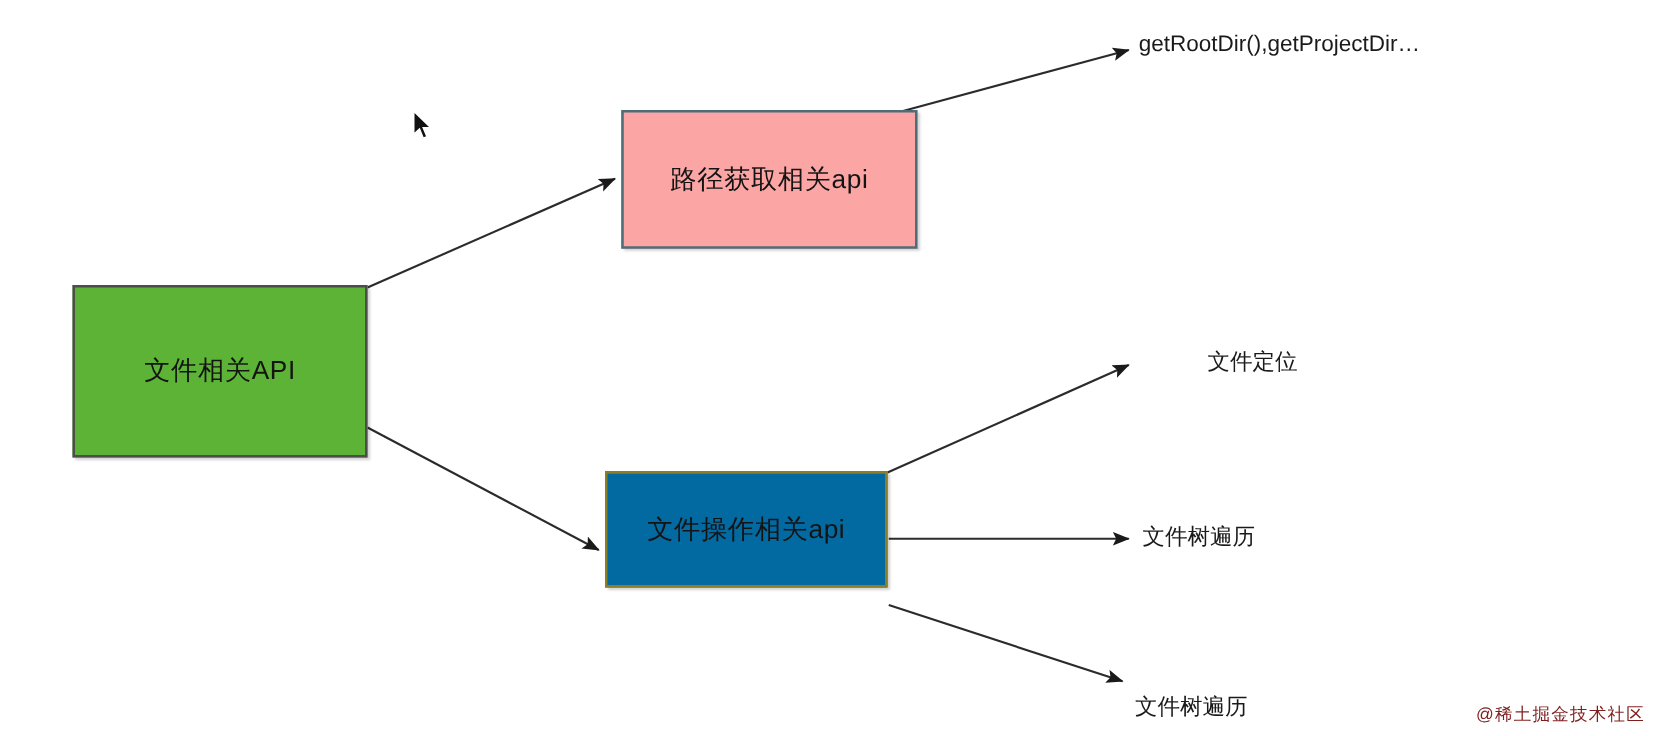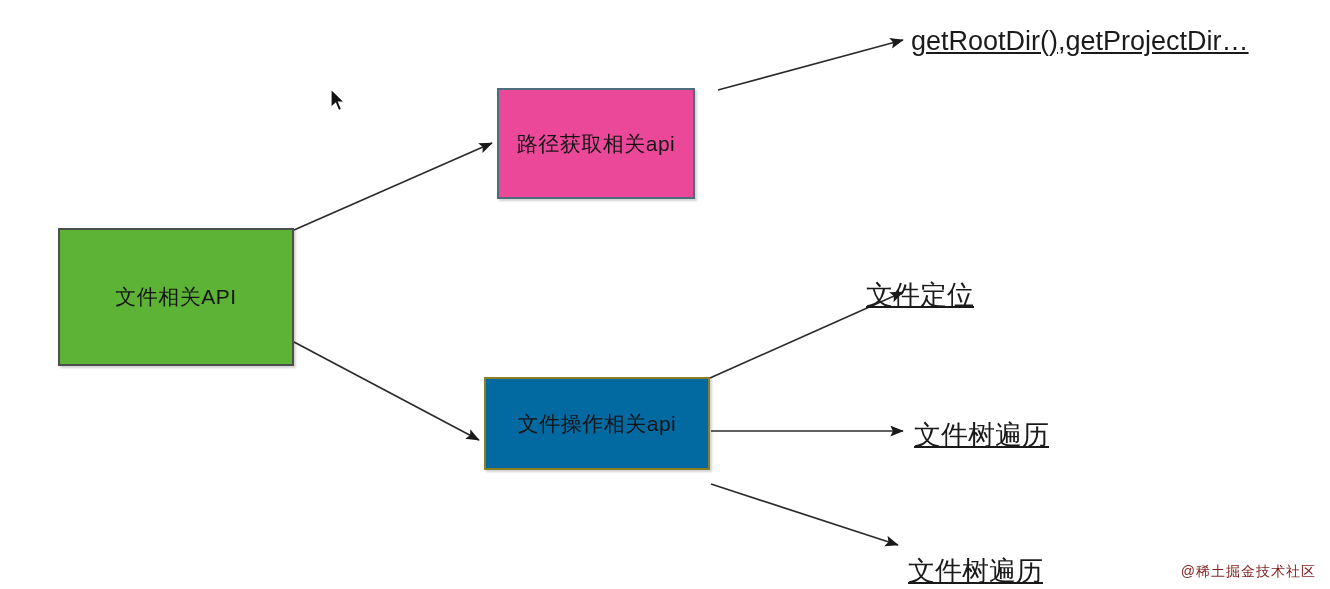--- a/index.html
+++ b/index.html
@@ -43,47 +43,46 @@
   .node-root {
     left: 58px;
     top: 228px;
     width: 236px;
     height: 138px;
     background: #5cb335;
   }
   .node-path {
     left: 497px;
     top: 88px;
-    width: 198px;
+    width: 237px;
     height: 111px;
-    background: #ec4899;
+    background: #fca5a5;
     border-color: #4d6d7a;
   }
   .node-fileop {
     left: 484px;
     top: 377px;
     width: 226px;
     height: 93px;
     background: #0369a1;
     border-color: #8a7f22;
   }
   .leaf-label {
     position: absolute;
     color: #1a1a1a;
-    font-size: 27px;
+    font-size: 18px;
     white-space: nowrap;
     line-height: 1.2;
-    text-decoration: underline;
   }
   .leaf-getdirs {
     left: 911px;
     top: 25px;
   }
   .leaf-locate {
-    left: 866px;
+    left: 966px;
     top: 279px;
   }
   .leaf-copy {
     left: 914px;
     top: 419px;
   }
   .leaf-tree {
     left: 908px;
     top: 533px;
     margin-top: 22px;

